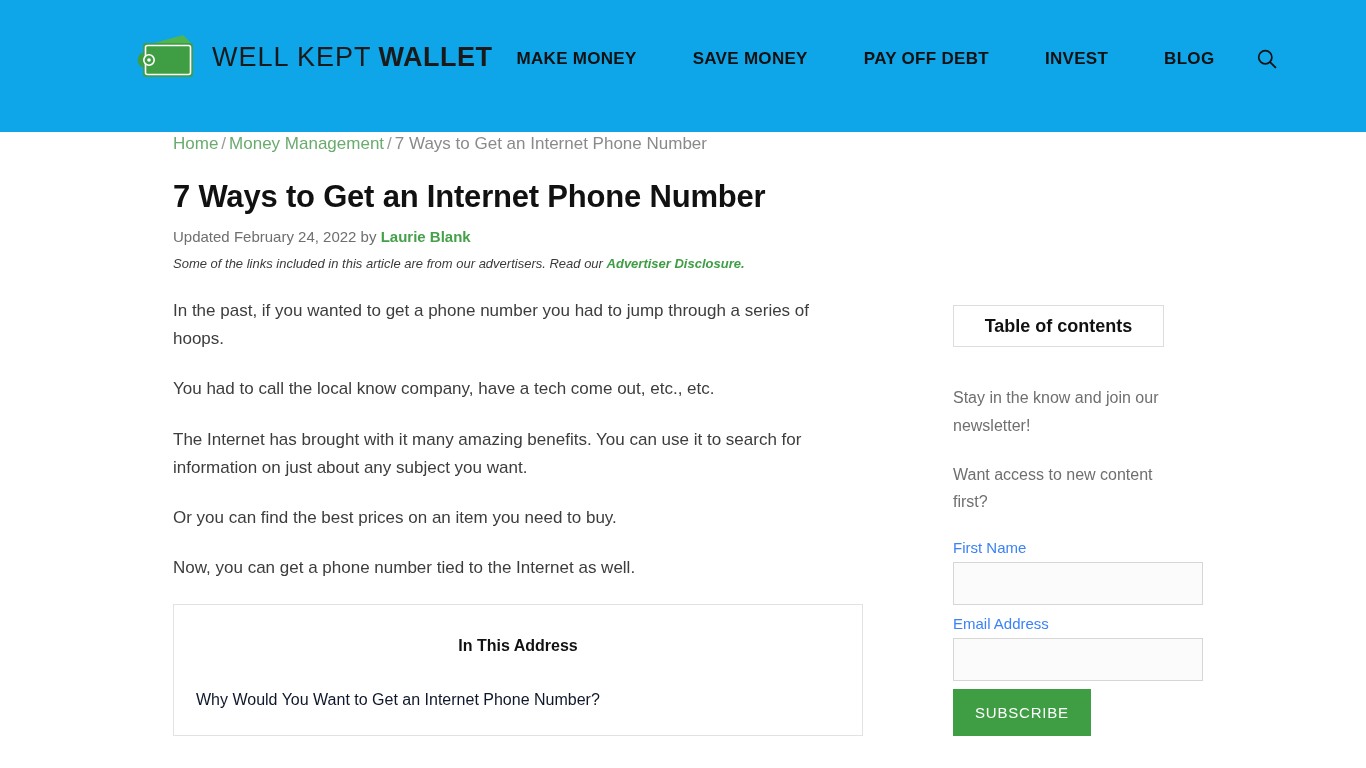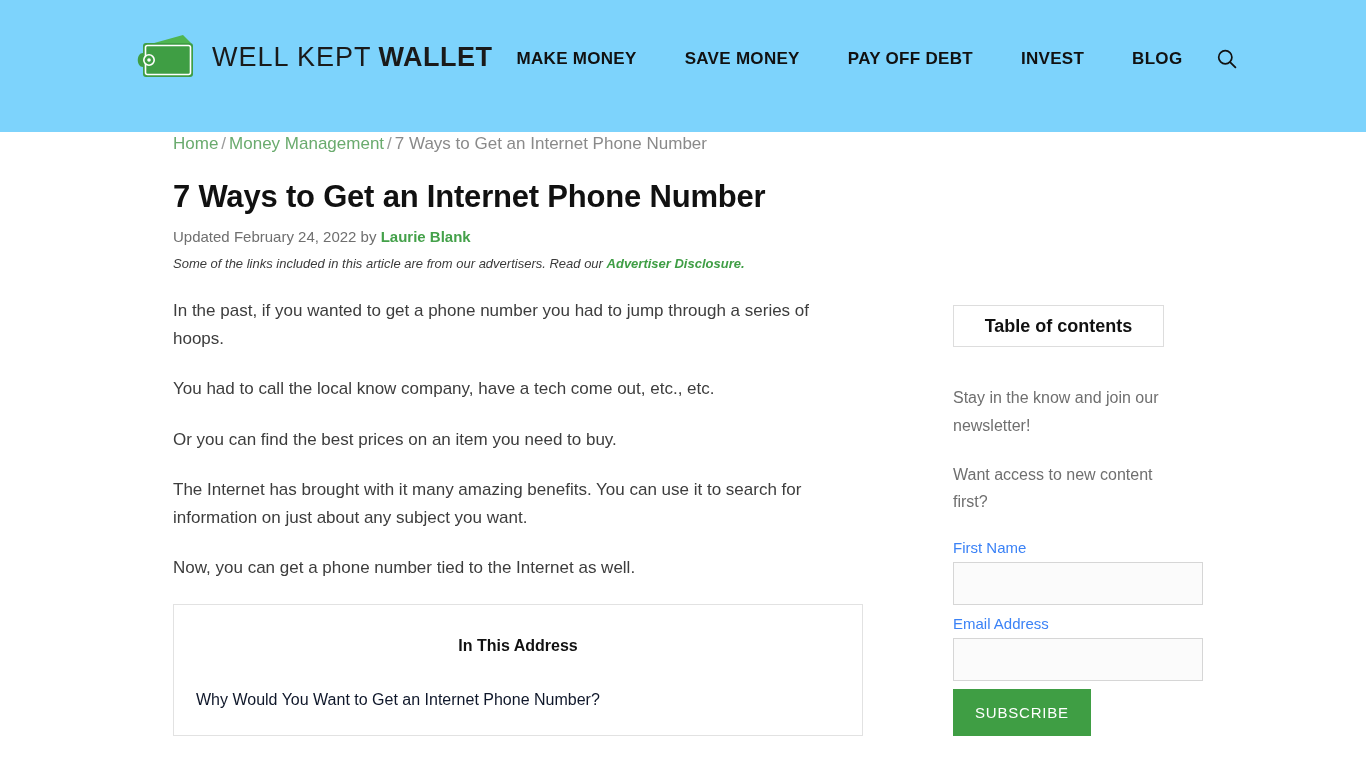--- a/index.html
+++ b/index.html
@@ -11,21 +11,21 @@
     overflow: hidden;
     background: #ffffff;
     font-family: "Liberation Sans", sans-serif;
     -webkit-font-smoothing: antialiased;
   }
 
   
   .site-header {
     width: 1366px;
     height: 132px;
-    background: #7dd3fc;
+    background: #0ea5e9;
     position: relative;
   }
   .header-inner {
     width: 1100px;
     margin: 0 auto;
     height: 132px;
     display: flex;
     align-items: flex-start;
     padding-top: 33px;
   }
@@ -48,21 +48,21 @@
     align-items: baseline;
     gap: 7px;
   }
   .logo-wk { font-weight: 400; letter-spacing: 1px; }
   .logo-w { font-weight: 700; letter-spacing: 0.5px; }
 
   .main-nav {
     margin-left: auto;
     display: flex;
     align-items: center;
-    gap: 0px;
+    gap: 8px;
     padding-top: 14px;
   }
   .nav-item {
     font-size: 17px;
     font-weight: 700;
     color: #111111;
     letter-spacing: 0.3px;
     text-transform: uppercase;
     padding: 0 24px;
     cursor: pointer;
@@ -279,22 +279,22 @@
     <div class="byline">
       <span>Updated February 24, 2022 by </span><a class="byline-author">Laurie Blank</a>
     </div>
 
     <div class="disclosure">
       <span>Some of the links included in this article are from our advertisers. Read our </span><a class="disclosure-link">Advertiser Disclosure.</a>
     </div>
 
     <p class="body-p">In the past, if you wanted to get a phone number you had to jump through a series of hoops.</p>
     <p class="body-p">You had to call the local know company, have a tech come out, etc., etc.</p>
+    <p class="body-p">The Internet has brought with it many amazing benefits. You can use it to search for information on just about any subject you want.</p>
     <p class="body-p">Or you can find the best prices on an item you need to buy.</p>
-    <p class="body-p">The Internet has brought with it many amazing benefits. You can use it to search for information on just about any subject you want.</p>
     <p class="body-p">Now, you can get a phone number tied to the Internet as well.</p>
 
     <div class="toc-box">
       <div class="toc-box-title">In This Address</div>
       <a class="toc-box-item">Why Would You Want to Get an Internet Phone Number?</a>
     </div>
 
   </main>
 
   <aside class="sidebar-col">

